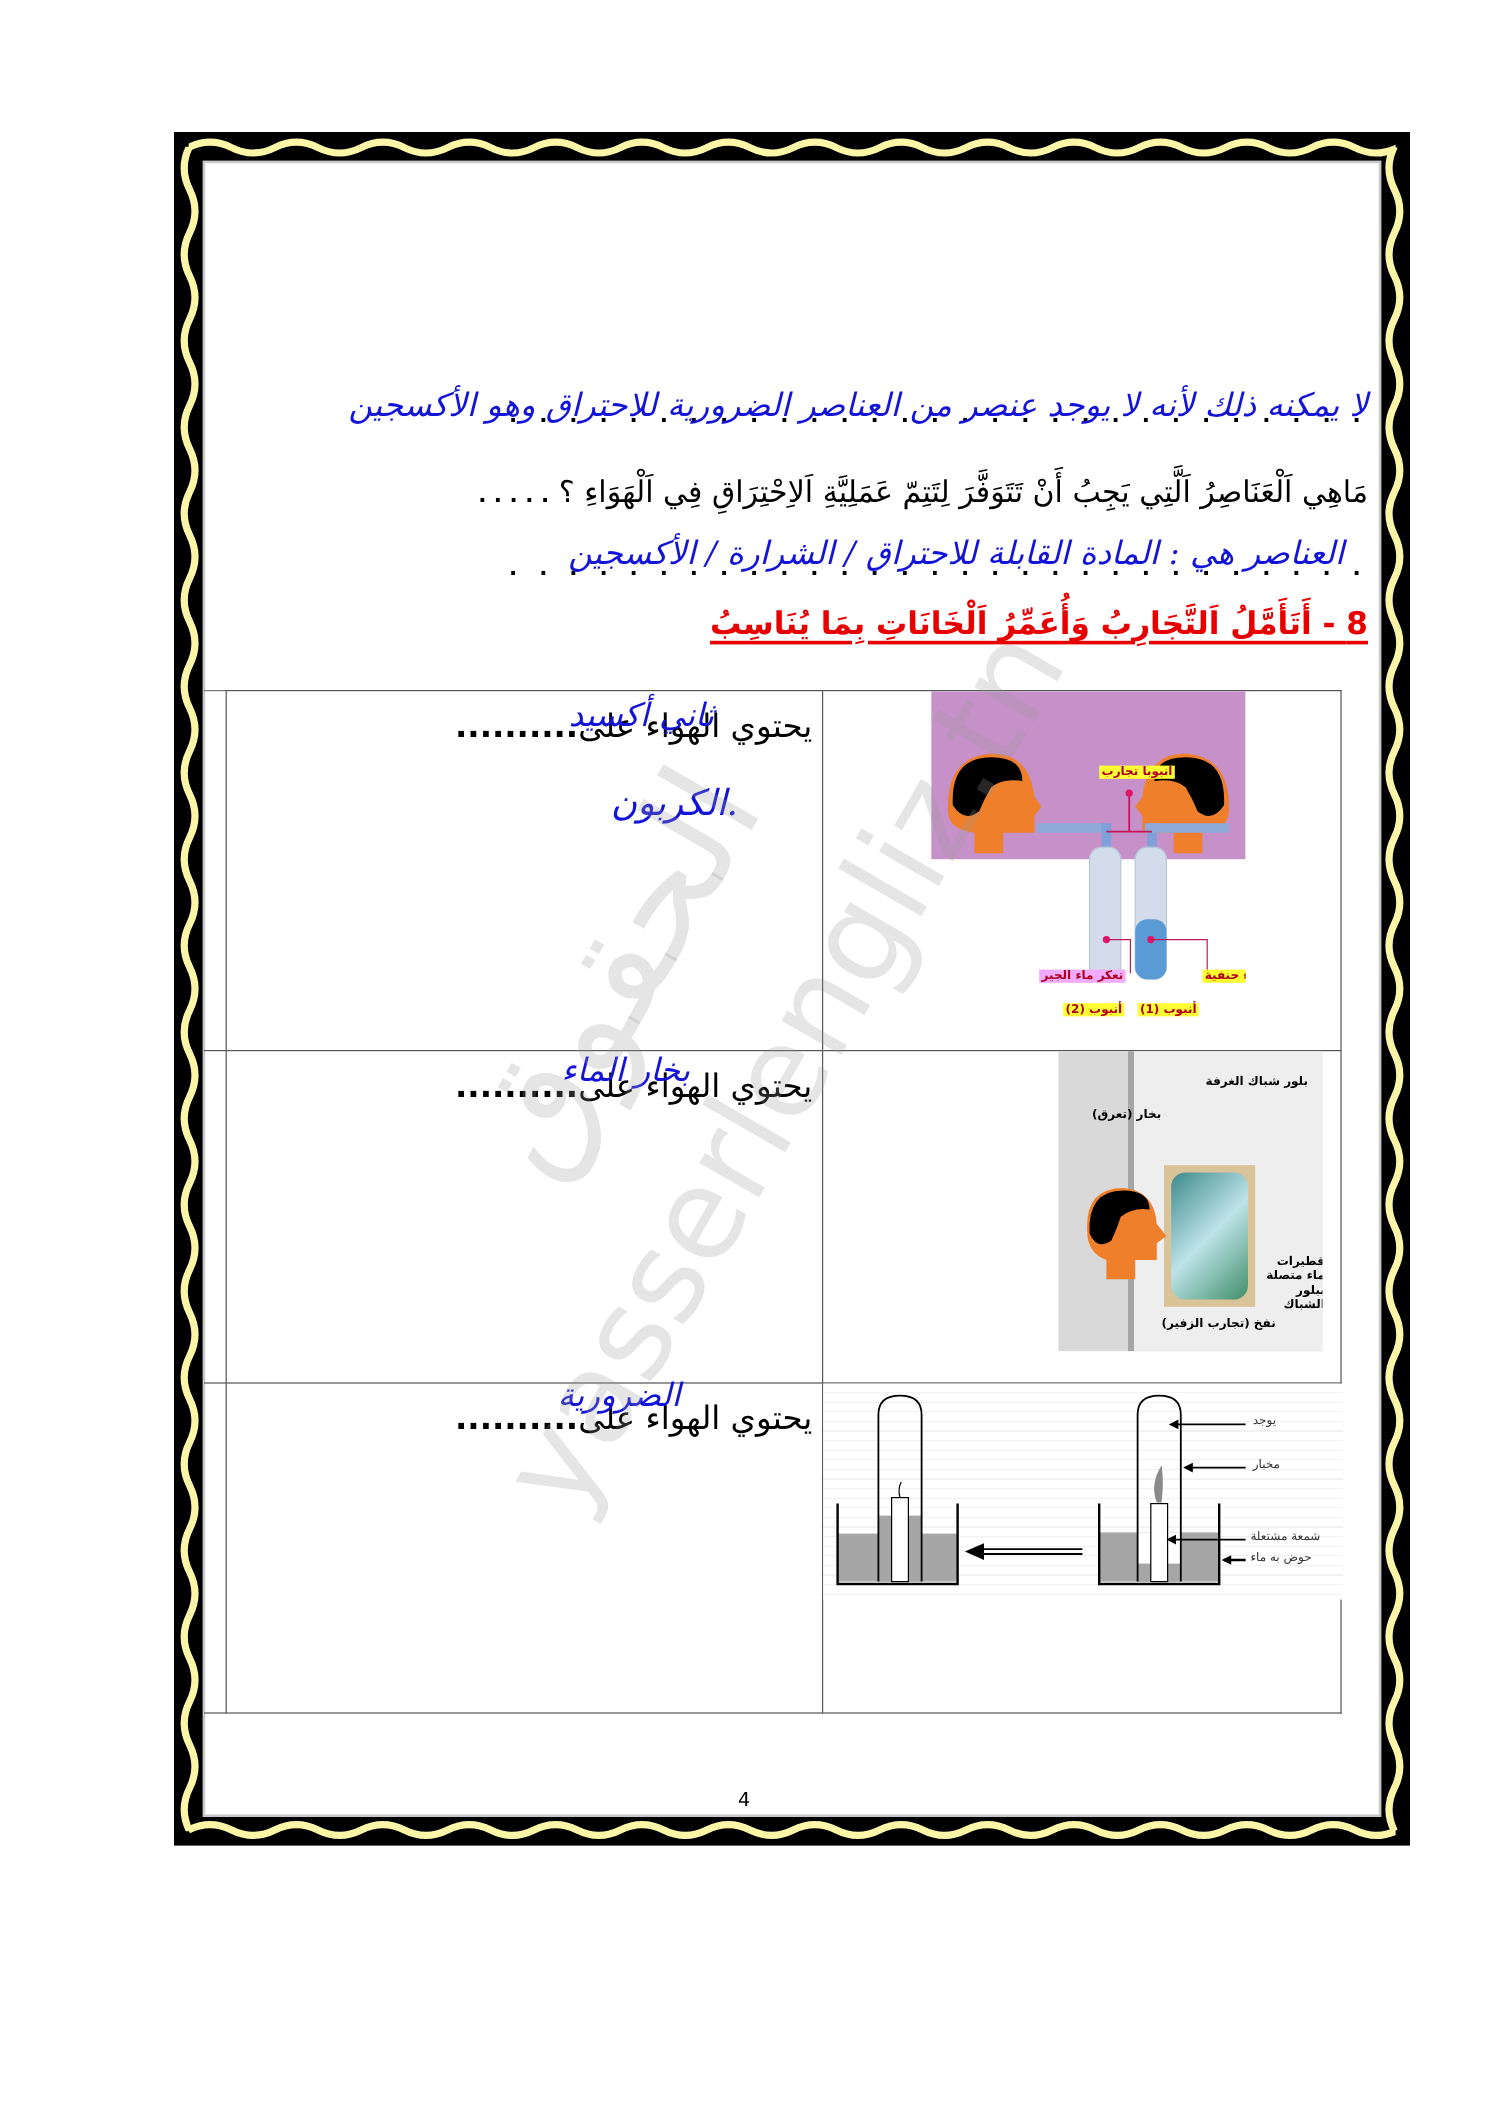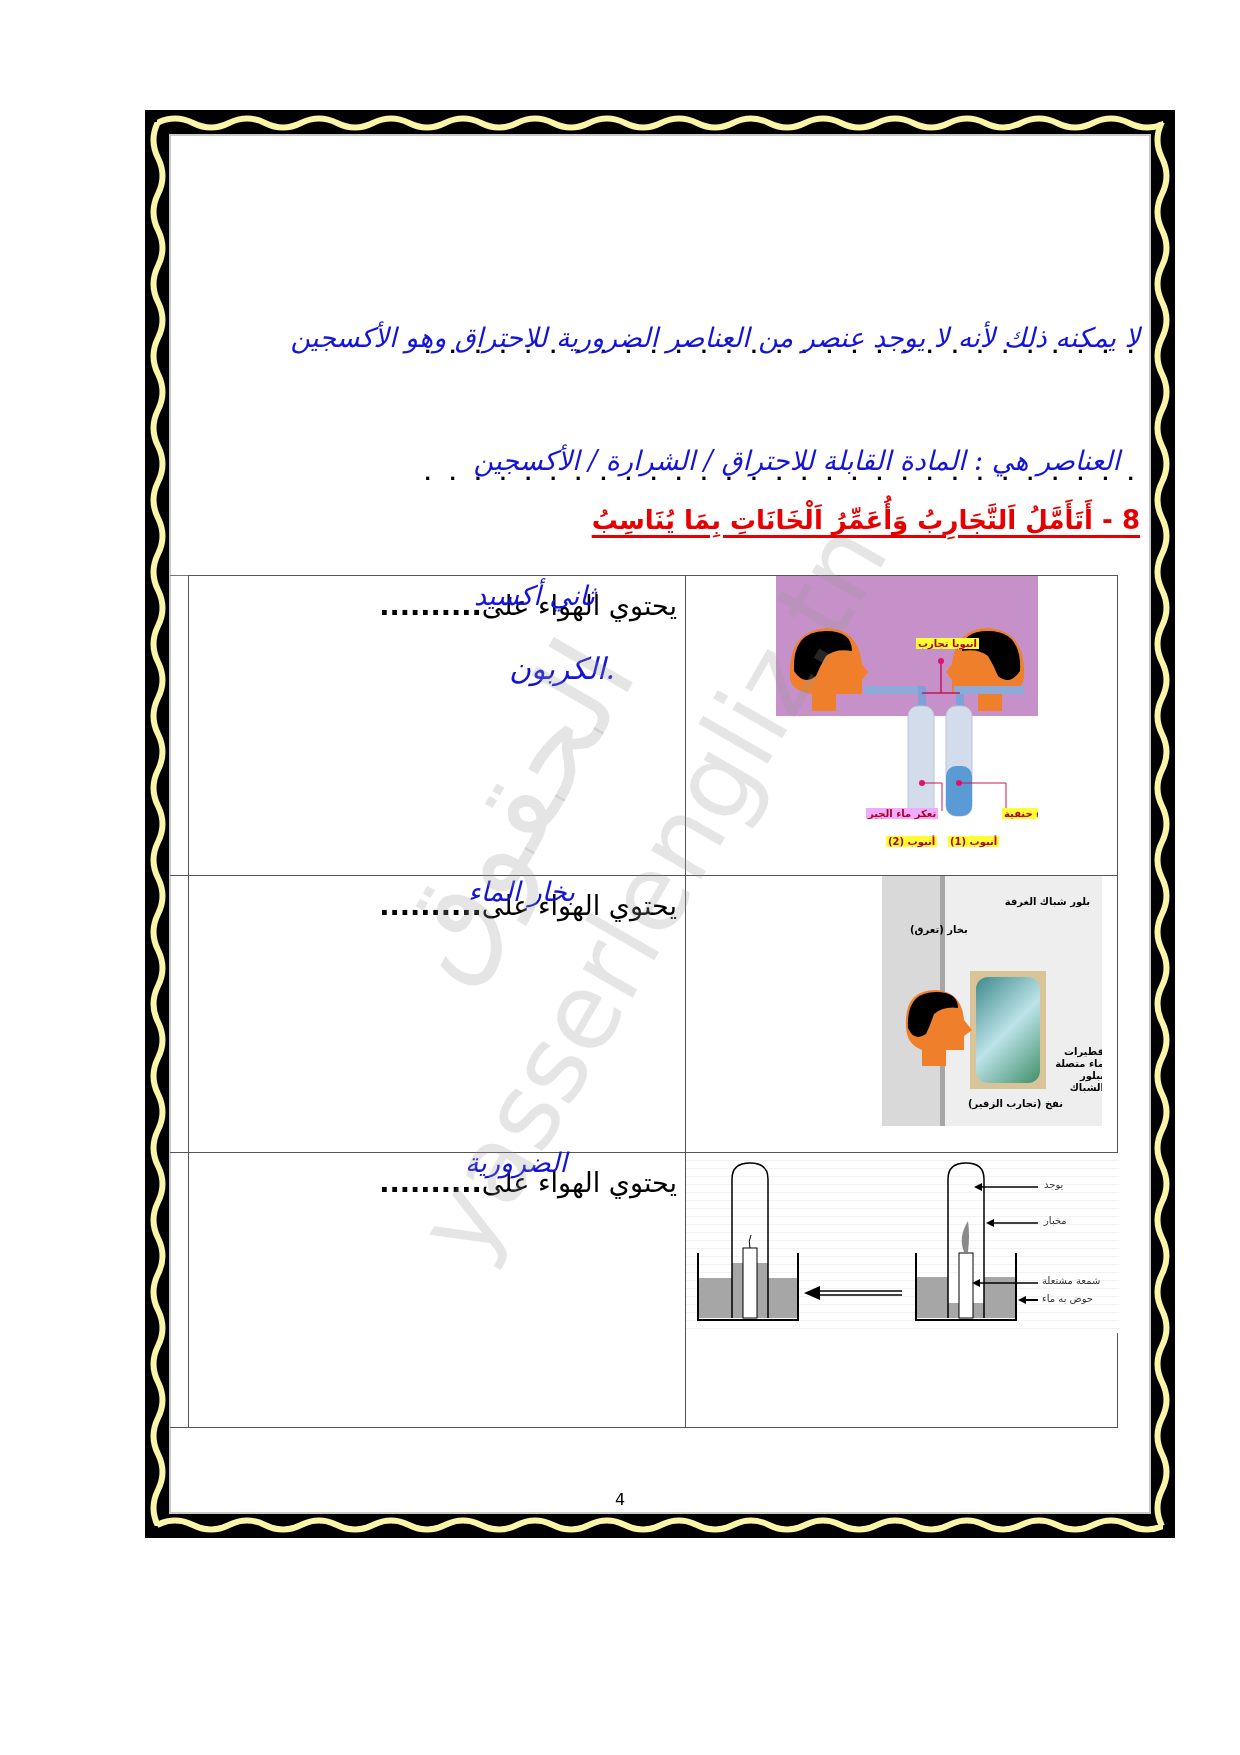--- a/index.html
+++ b/index.html
@@ -64,20 +64,24 @@
   </div>
   <div class="frame-inner"></div>
 </div>
 
 <div class="page">
 
   <div class="line ans1">
     <span class="dots" style="position:absolute;right:0;top:8px;font-size:18px;">. . . . . . . . . . . . . . . . . . . . . . . . . . . . .</span>
     <span class="hand" style="position:absolute;right:0;top:-6px;">لا يمكنه ذلك لأنه لا يوجد عنصر من العناصر الضرورية للاحتراق وهو الأكسجين</span>
   </div>
+  <div class="line q7b">
+    <span>مَاهِي اَلْعَنَاصِرُ اَلَّتِي يَجِبُ أَنْ تَتَوَفَّرَ لِتَتِمّ عَمَلِيَّةِ اَلاِحْتِرَاقِ فِي اَلْهَوَاءِ ؟</span>
+    <span class="dots" style="font-size:18px;">. . . . .</span>
+  </div>
   <div class="line ans2">
     <span class="dots" style="position:absolute;right:0;top:8px;font-size:18px;">. . . . . . . . . . . . . . . . . . . . . . . . . . . . .</span>
     <span class="hand" style="position:absolute;right:20px;top:-10px;">العناصر هي : المادة القابلة للاحتراق / الشرارة / الأكسجين</span>
   </div>
 
   <div class="q8">8 - أَتَأَمَّلُ اَلتَّجَارِبُ وَأُعَمِّرُ اَلْخَانَاتِ بِمَا يُنَاسِبُ</div>
 
   <table class="ex">
 
     <tbody>

